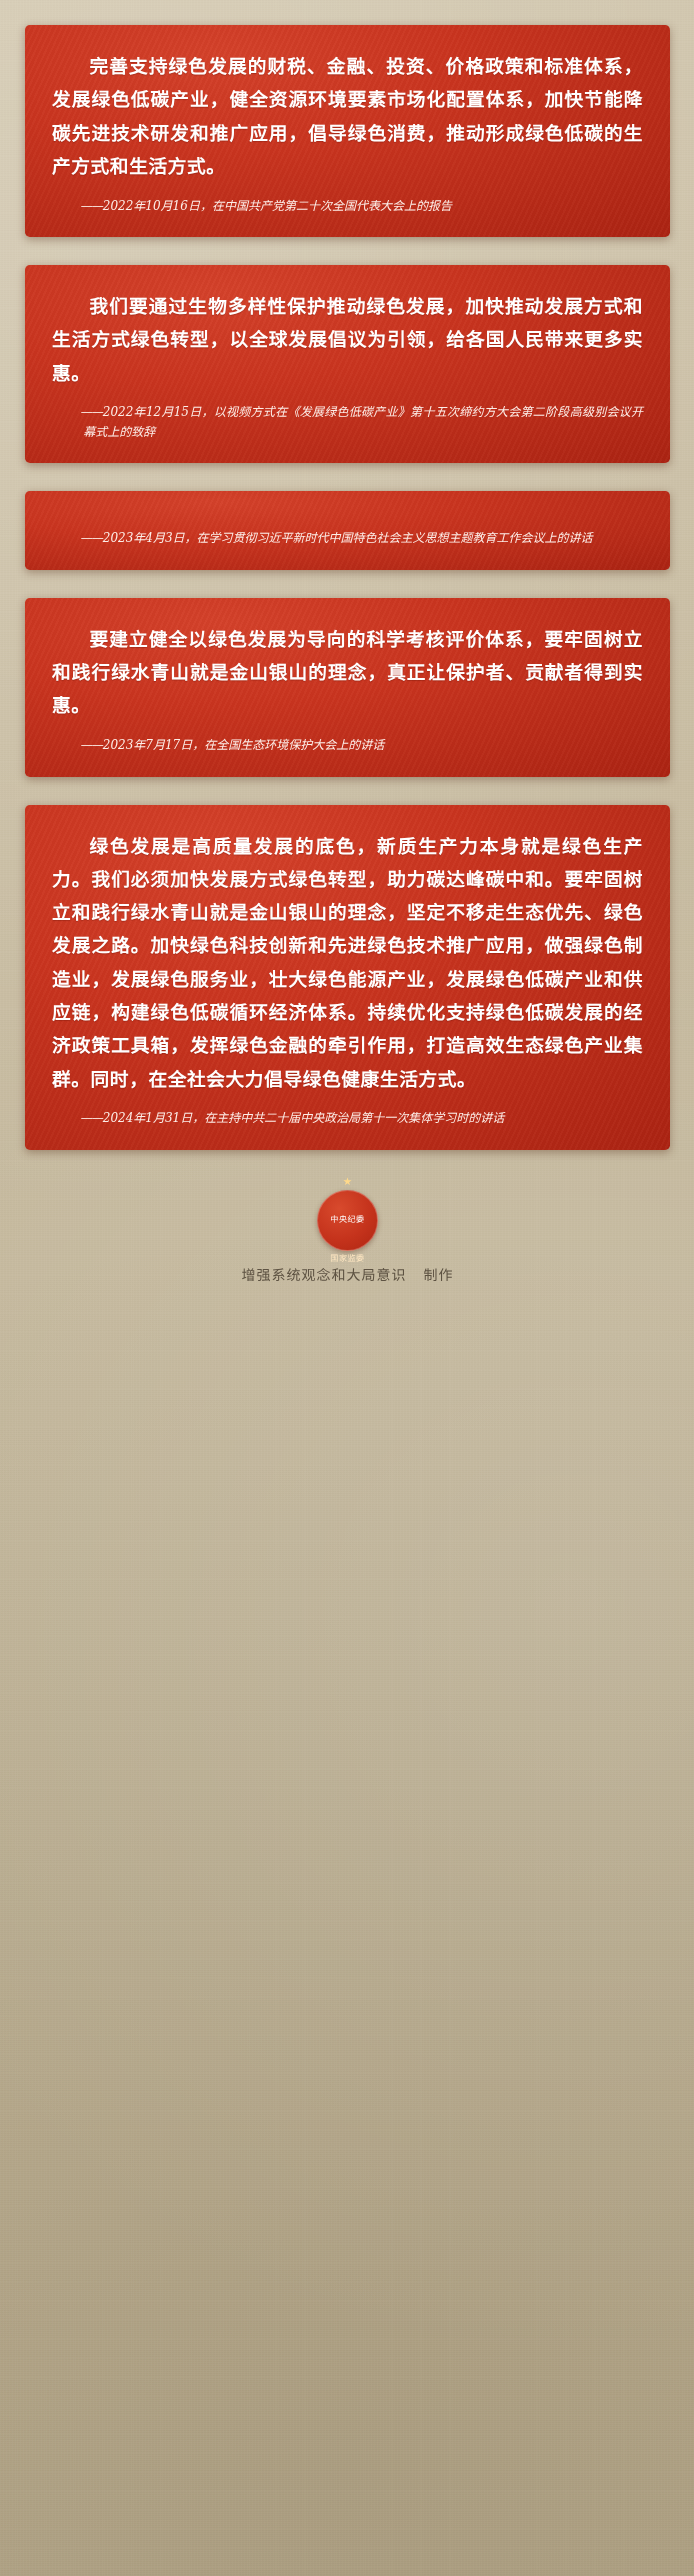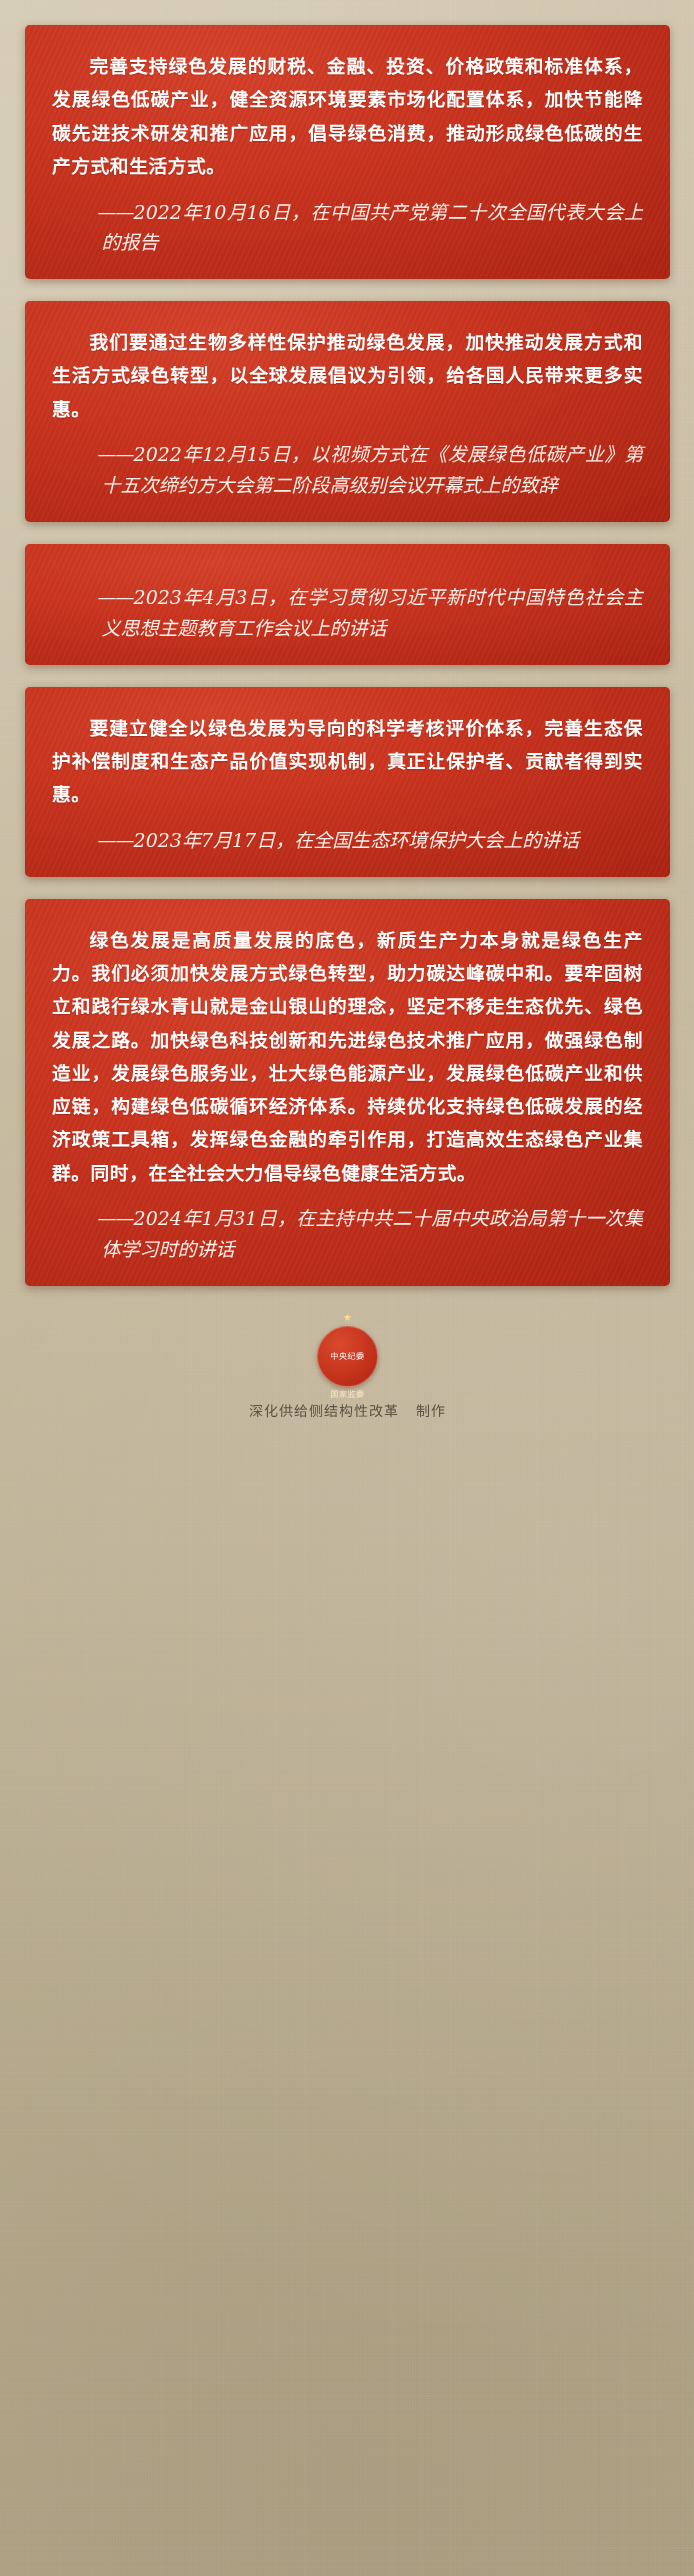--- a/index.html
+++ b/index.html
@@ -33,21 +33,21 @@
     background-image:
       repeating-linear-gradient(0deg, rgba(255,255,255,0.05) 0px, rgba(255,255,255,0.05) 1px, rgba(0,0,0,0.015) 1px, rgba(0,0,0,0.015) 1.9px),
       repeating-linear-gradient(90deg, rgba(255,255,255,0.04) 0px, rgba(255,255,255,0.04) 1px, rgba(0,0,0,0.012) 1px, rgba(0,0,0,0.012) 2.9px);
   }
 
   .cards {
     position: relative;
     z-index: 2;
     display: flex;
     flex-direction: column;
-    gap: 22px;
+    gap: 28px;
   }
 
   .card {
     position: relative;
     background:
       radial-gradient(ellipse at 30% 14%, #d4412a 0%, #c9341f 38%, #b92b18 72%, #ab2312 100%);
     border-radius: 4.8px;
     box-shadow: 0 2.9px 8.6px rgba(90, 50, 30, 0.38);
     padding: 25px 27px 21px 27px;
     color: #ffffff;
@@ -73,21 +73,21 @@
     text-align: justify;
     font-weight: 600;
     font-family: "DejaVu Sans", "Liberation Sans", sans-serif;
     text-shadow: 0 1px 1px rgba(110, 20, 10, .35);
   }
 
   .source {
     position: relative;
     z-index: 2;
     margin-top: 13.4px;
-    font-size: 19px;
+    font-size: 12px;
     line-height: 1.62;
     text-align: justify;
     font-family: "DejaVu Serif", "Liberation Serif", serif;
     font-style: italic;
     padding-left: 2.6em;
     text-indent: -0.2em;
     color: #fdeee8;
   }
   .source .dash {
     font-style: normal;
@@ -157,36 +157,36 @@
     <div class="card">
       <div class="quote">我们要通过生物多样性保护推动绿色发展，加快推动发展方式和生活方式绿色转型，以全球发展倡议为引领，给各国人民带来更多实惠。</div>
       <div class="source"><span class="dash">——</span><span>2022年12月15日，以视频方式在《发展绿色低碳产业》第十五次缔约方大会第二阶段高级别会议开幕式上的致辞</span></div>
     </div>
 
     <div class="card">
       <div class="source"><span class="dash">——</span><span>2023年4月3日，在学习贯彻习近平新时代中国特色社会主义思想主题教育工作会议上的讲话</span></div>
     </div>
 
     <div class="card">
-      <div class="quote">要建立健全以绿色发展为导向的科学考核评价体系，完善生态保护补偿制度和生态产品价值实现机制，真正让保护者、贡献者得到实惠。</div>
+      <div class="quote">要建立健全以绿色发展为导向的科学考核评价体系，要牢固树立和践行绿水青山就是金山银山的理念，真正让保护者、贡献者得到实惠。</div>
       <div class="source"><span class="dash">——</span><span>2023年7月17日，在全国生态环境保护大会上的讲话</span></div>
     </div>
 
     <div class="card">
       <div class="quote">绿色发展是高质量发展的底色，新质生产力本身就是绿色生产力。我们必须加快发展方式绿色转型，助力碳达峰碳中和。要牢固树立和践行绿水青山就是金山银山的理念，坚定不移走生态优先、绿色发展之路。加快绿色科技创新和先进绿色技术推广应用，做强绿色制造业，发展绿色服务业，壮大绿色能源产业，发展绿色低碳产业和供应链，构建绿色低碳循环经济体系。持续优化支持绿色低碳发展的经济政策工具箱，发挥绿色金融的牵引作用，打造高效生态绿色产业集群。同时，在全社会大力倡导绿色健康生活方式。</div>
       <div class="source"><span class="dash">——</span><span>2024年1月31日，在主持中共二十届中央政治局第十一次集体学习时的讲话</span></div>
     </div>
 
   </div>
 
   <div class="footer">
     <div class="emblem">
       <div class="star">★</div>
       <div class="l1">中央纪委</div>
       <div class="l2">国家监委</div>
     </div>
     <div class="footer-text">
-      <span>深化供给侧结构性改革</span><span class="gap"></span><span>制作</span>
+      <span>增强系统观念和大局意识</span><span class="gap"></span><span>制作</span>
     </div>
   </div>
 
 </div>
 
 
 </body></html>

